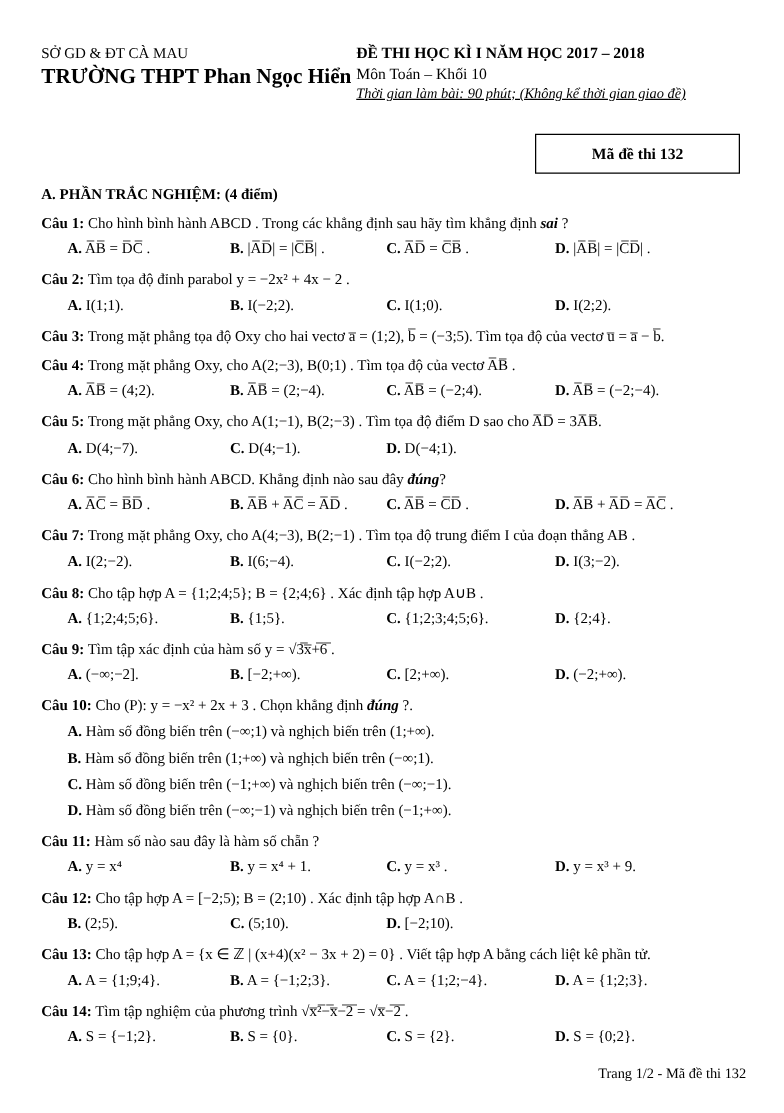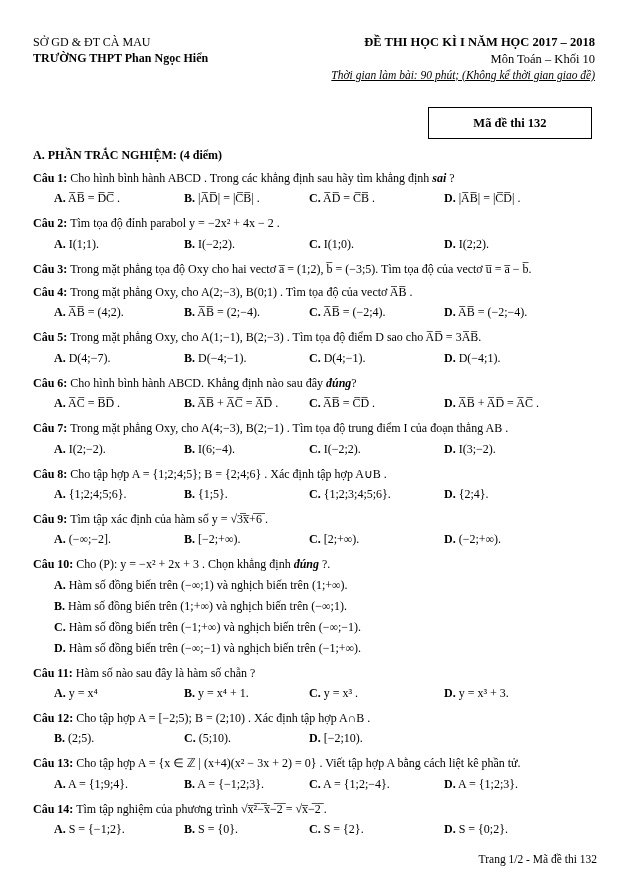--- a/index.html
+++ b/index.html
@@ -6,23 +6,23 @@
   body{
     width:627px;height:890px;box-sizing:border-box;
     padding:34px 32px 0 33px;
     background:#ffffff;color:#000;
     font-family:"Liberation Serif", serif;
     font-size:12px;line-height:1.45;
     position:relative;overflow:hidden;
   }
   .hdr{display:flex;align-items:flex-start;}
   .hdr-left{width:252px;line-height:1.35;}
-  .hdr-right{flex:1;text-align:right;line-height:1.35;}
+  .hdr-right{flex:1;text-align:left;line-height:1.35;}
   .dept{font-size:12px;}
-  .school{font-weight:700;font-size:12px;}
+  .school{font-weight:700;font-size:17px;}
   .title{font-weight:700;font-size:12.5px;}
   .subject{font-weight:400;font-size:12.5px;}
   .duration{font-style:italic;font-size:11.5px;text-decoration:underline;}
   .code-box{
     width:162px;margin:24px 3px 8px auto;border:1.6px solid #000;
     text-align:center;font-weight:700;font-size:12.5px;padding:6px 0;
   }
   .section-title{font-weight:700;margin:2px 0 5px;}
   .question{margin-bottom:6px;}
   .q-text{margin:3px 0 1px;}
@@ -86,21 +86,20 @@
     <span class="opt"><b class="opt-letter">B.</b> <span>A̅B̅ = (2;−4).</span></span>
     <span class="opt"><b class="opt-letter">C.</b> <span>A̅B̅ = (−2;4).</span></span>
     <span class="opt"><b class="opt-letter">D.</b> <span>A̅B̅ = (−2;−4).</span></span>
   </div>
 </div>
 
 <div class="question">
   <p class="q-text"><b class="q-label">Câu 5:</b> <span>Trong mặt phẳng Oxy, cho A(1;−1), B(2;−3) . Tìm tọa độ điểm D sao cho A̅D̅ = 3A̅B̅.</span><b class="q-em"></b><span></span></p>
   <div class="opts">
     <span class="opt"><b class="opt-letter">A.</b> <span>D(4;−7).</span></span>
-    <span class="opt"><b class="opt-letter">B.</b> <span>D(−4;−1).</span></span>
     <span class="opt"><b class="opt-letter">C.</b> <span>D(4;−1).</span></span>
     <span class="opt"><b class="opt-letter">D.</b> <span>D(−4;1).</span></span>
   </div>
 </div>
 
 <div class="question">
   <p class="q-text"><b class="q-label">Câu 6:</b> <span>Cho hình bình hành ABCD. Khẳng định nào sau đây </span><b class="q-em">đúng</b><span>?</span></p>
   <div class="opts">
     <span class="opt"><b class="opt-letter">A.</b> <span>A̅C̅ = B̅D̅ .</span></span>
     <span class="opt"><b class="opt-letter">B.</b> <span>A̅B̅ + A̅C̅ = A̅D̅ .</span></span>
@@ -148,21 +147,21 @@
     <span class="opt"><b class="opt-letter">D.</b> <span>Hàm số đồng biến trên (−∞;−1) và nghịch biến trên (−1;+∞).</span></span>
   </div>
 </div>
 
 <div class="question">
   <p class="q-text"><b class="q-label">Câu 11:</b> <span>Hàm số nào sau đây là hàm số chẵn ?</span><b class="q-em"></b><span></span></p>
   <div class="opts">
     <span class="opt"><b class="opt-letter">A.</b> <span>y = x⁴</span></span>
     <span class="opt"><b class="opt-letter">B.</b> <span>y = x⁴ + 1.</span></span>
     <span class="opt"><b class="opt-letter">C.</b> <span>y = x³ .</span></span>
-    <span class="opt"><b class="opt-letter">D.</b> <span>y = x³ + 3.</span></span>
+    <span class="opt"><b class="opt-letter">D.</b> <span>y = x³ + 9.</span></span>
   </div>
 </div>
 
 <div class="question">
   <p class="q-text"><b class="q-label">Câu 12:</b> <span>Cho tập hợp A = [−2;5); B = (2;10) . Xác định tập hợp A∩B .</span><b class="q-em"></b><span></span></p>
   <div class="opts">
     <span class="opt"><b class="opt-letter">B.</b> <span>(2;5).</span></span>
     <span class="opt"><b class="opt-letter">C.</b> <span>(5;10).</span></span>
     <span class="opt"><b class="opt-letter">D.</b> <span>[−2;10).</span></span>
   </div>

